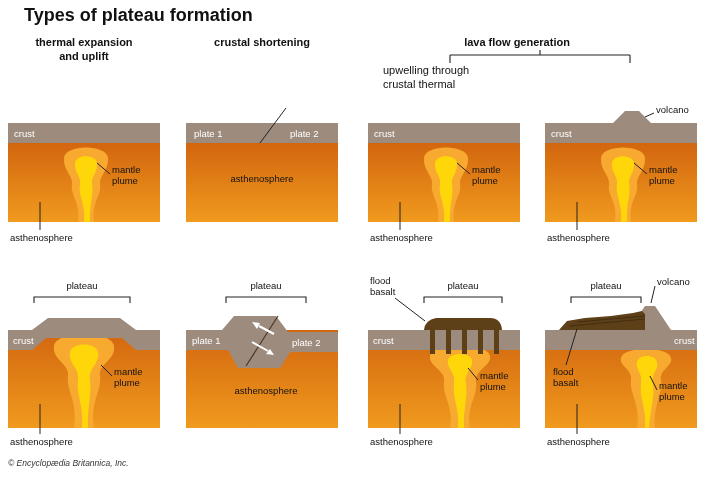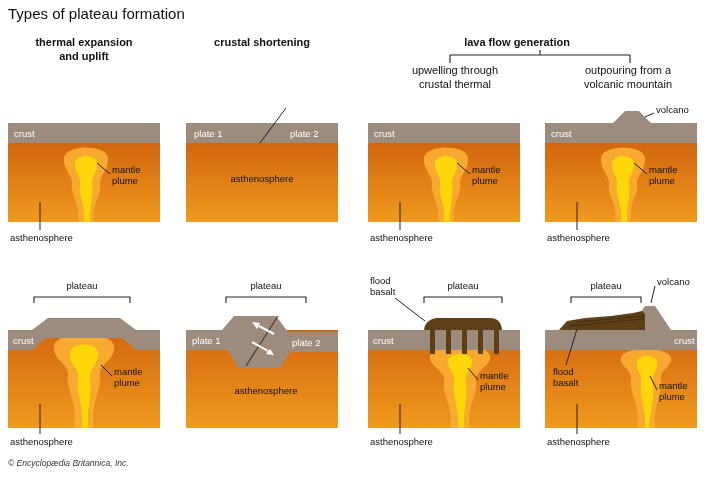--- a/index.html
+++ b/index.html
@@ -1,19 +1,19 @@
 <!DOCTYPE html>
 <html><head>
 <meta charset="utf-8">
 <style>
   html,body{margin:0;padding:0;background:#fff;font-family:"Liberation Sans",sans-serif;}
   #canvas{position:relative;width:720px;height:478px;background:#fff;overflow:hidden;}
-  .title{position:absolute;left:8px;top:5px;font-size:15px;font-weight:normal;color:#111;}
+  .title{position:absolute;left:24px;top:5px;font-size:18px;font-weight:bold;color:#111;}
   .hdr{position:absolute;font-weight:bold;font-size:11px;line-height:1.25;text-align:center;color:#111;}
-  .sub{position:absolute;font-size:11px;line-height:1.25;text-align:center;color:#111;}
+  .sub{position:absolute;font-size:11px;line-height:1.25;color:#111;}
   .copy{position:absolute;left:8px;top:458px;font-size:8.5px;color:#333;font-style:italic;}
   .panel{position:absolute;}
   .row1{top:100px;}
   .row2{top:272px;}
   svg text{font-family:"Liberation Sans",sans-serif;font-size:9.5px;}
   .wlab{fill:#ffffff;}
   .blab{fill:#111111;}
   .ld{stroke:#222;stroke-width:1;}
   .fault{stroke:#4a3626;stroke-width:1.2;}
   .bracket{fill:none;stroke:#222;stroke-width:1.1;}
@@ -44,24 +44,20 @@
   </div>
   <div class="hdr" style="left:397px;top:36px;width:240px;">lava flow generation</div>
 
   <svg style="position:absolute;left:440px;top:49px;" width="200" height="15">
     <path class="bracket" d="M100,1 L100,6 M10,6 L190,6 M10,6 L10,14 M190,6 L190,14"></path>
   </svg>
 
   <div class="sub" style="left:383px;top:64px;width:144px;">
     <span>upwelling through</span><br>
     <span>crustal thermal</span>
-  </div>
-  <div class="sub" style="left:556px;top:64px;width:144px;">
-    <span>outpouring from a</span><br>
-    <span>volcanic mountain</span>
   </div>
 
   <svg class="panel row1" style="left:8px;" width="152" height="145" viewBox="0 0 152 145">
     <rect x="0" y="43" width="152" height="79" fill="url(#gA)"></rect>
     <path fill="#f8a930" d="M70,122 C73,102 62,96 64,84 C65,76 55,70 56,58 C57,44 99,44 100,58 C101,70 91,76 92,84 C94,96 83,102 86,122 Z"></path>
     <path fill="#ffd60a" d="M76,122 C78,104 70,96 72,84 C73,76 66,72 67,63 C68,54 88,54 89,63 C90,72 83,76 84,84 C86,96 81,104 82,122 Z"></path>
     <rect x="0" y="23" width="152" height="20" fill="#9d8b7e"></rect>
     <text class="wlab" x="6" y="37">crust</text>
     <line class="ld" x1="102" y1="74" x2="89" y2="63"></line>
     <text class="blab" x="104" y="73">mantle</text>

